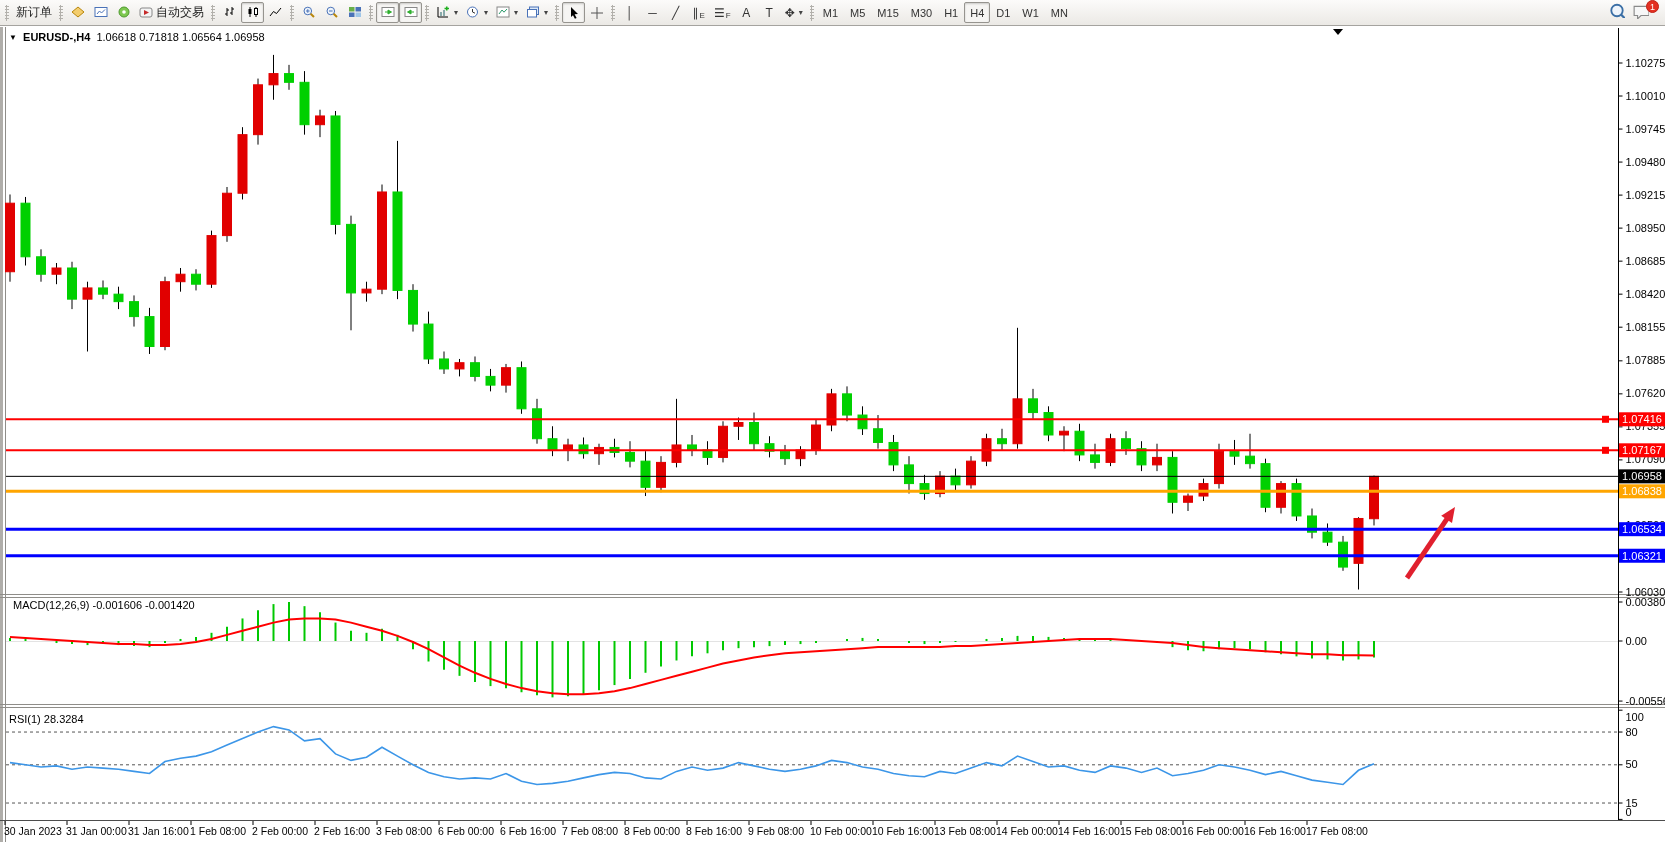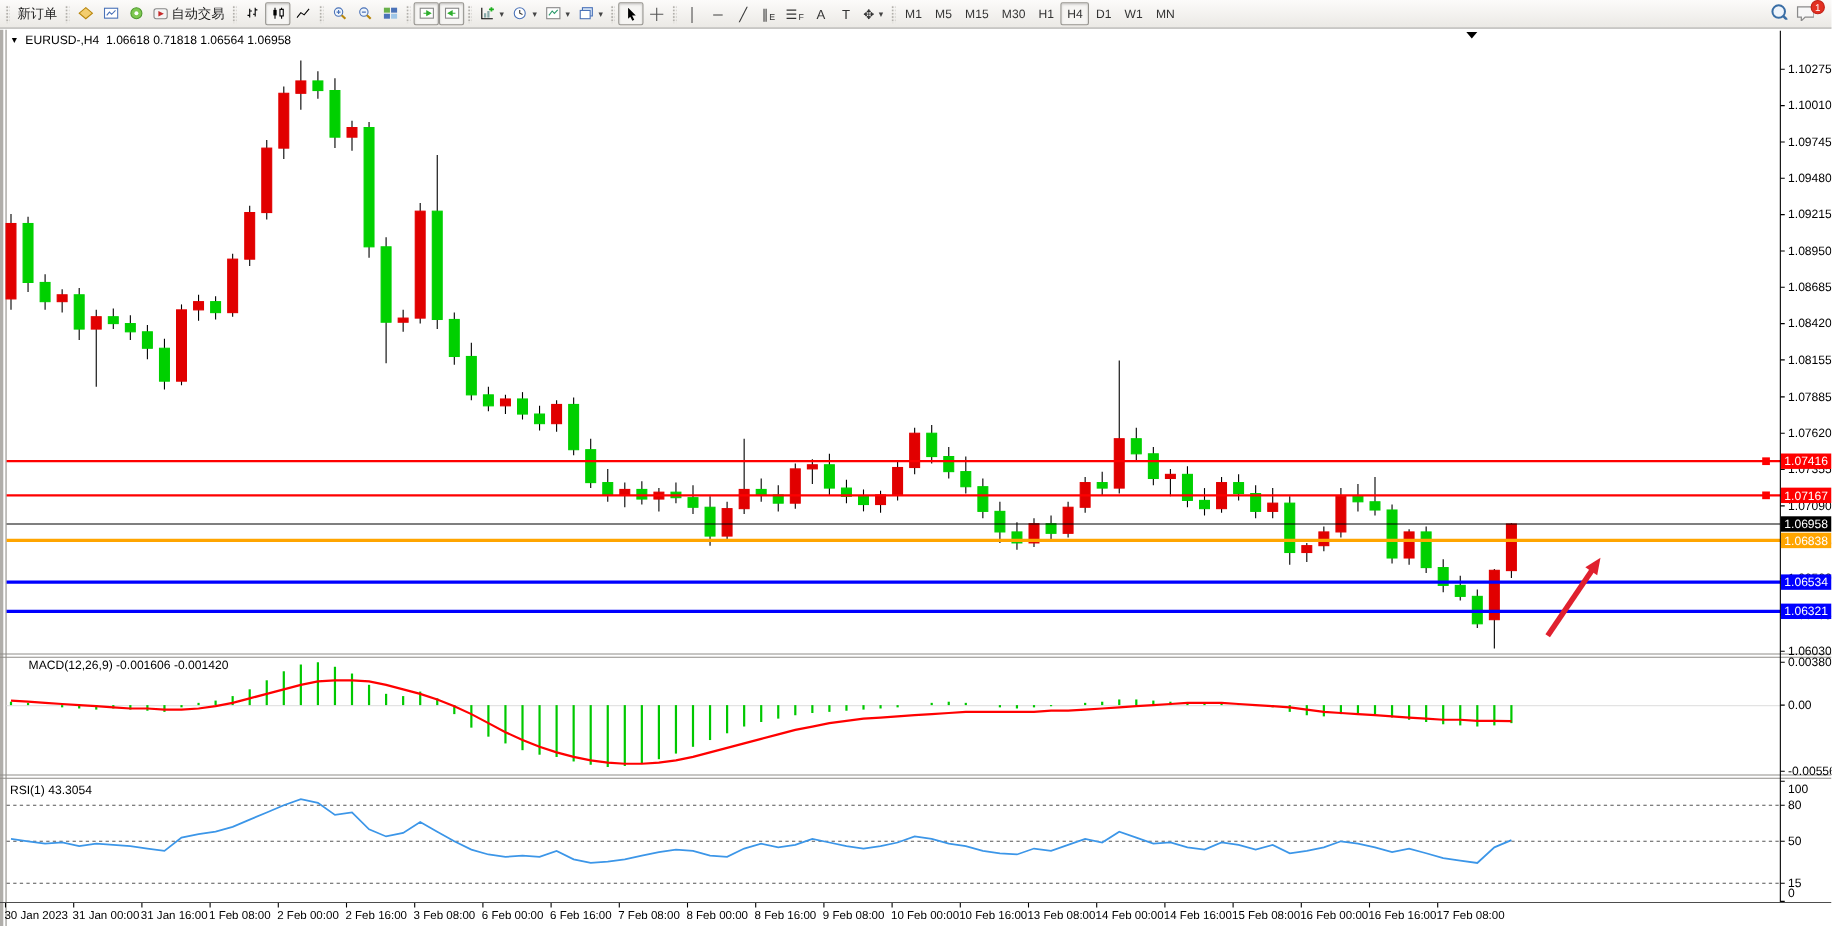--- a/index.html
+++ b/index.html
@@ -201,23 +201,23 @@
       <span><svg width="16" height="15" viewBox="0 0 14 13">
           <circle cx="7" cy="6.5" r="5" fill="#eef4fb" stroke="#3a6ea5" stroke-width="1.6"></circle>
           <line x1="10.5" y1="10" x2="14.5" y2="14" stroke="#3a6ea5" stroke-width="2"></line>
         </svg></span>
       <span class="chat-wrap"><svg width="16" height="15" viewBox="0 0 14 13">
           <path d="M1 2 H14 V10 H7 L4 13 V10 H1 Z" fill="#f7f7f7" stroke="#8a8a8a"></path>
         </svg><span class="badge">1</span></span>
     </div>
   </div>
 
-<div class="pane-label" style="left:9px;top:31px"><span class="tri">▼</span>  <b style="font-weight:normal">EURUSD-,H4</b>  <span>1.06618 0.71818 1.06564 1.06958</span></div>
-<div class="pane-label" style="left:26px;top:599px"><span>MACD(12,26,9)</span> <span>-0.001606 -0.001420</span></div>
-<div class="pane-label" style="left:9px;top:713px"><span>RSI(1)</span> <span>43.3054</span></div>
+<div class="pane-label" style="left:9px;top:31px"><span class="tri">▼</span>  <b style="font-weight:bold">EURUSD-,H4</b>  <span>1.06618 0.71818 1.06564 1.06958</span></div>
+<div class="pane-label" style="left:13px;top:599px"><span>MACD(12,26,9)</span> <span>-0.001606 -0.001420</span></div>
+<div class="pane-label" style="left:9px;top:713px"><span>RSI(1)</span> <span>28.3284</span></div>
 
 <svg id="chart-svg" width="1665" height="842" viewBox="0 0 1665 842">
     <line x1="1.5" y1="27" x2="1.5" y2="842" stroke="#b0aeaa" stroke-width="3"></line>
     <line x1="5.5" y1="27" x2="5.5" y2="842" stroke="#8f8d89"></line>
     <line x1="6" y1="641.5" x2="1618.5" y2="641.5" stroke="#e3e3e3"></line>
     <line x1="6" y1="732.04" x2="1618.5" y2="732.04" stroke="#555" stroke-dasharray="3,3"></line>
     <line x1="6" y1="764.8" x2="1618.5" y2="764.8" stroke="#555" stroke-dasharray="3,3"></line>
     <line x1="6" y1="803.02" x2="1618.5" y2="803.02" stroke="#555" stroke-dasharray="3,3"></line>
     <line x1="10" y1="194.47114252061084" x2="10" y2="281.7031802120142" stroke="#000000"></line>
     <rect x="5.5" y="203.19434628975284" width="9" height="68.53945818609947" fill="#e10000" stroke="#e10000"></rect>

